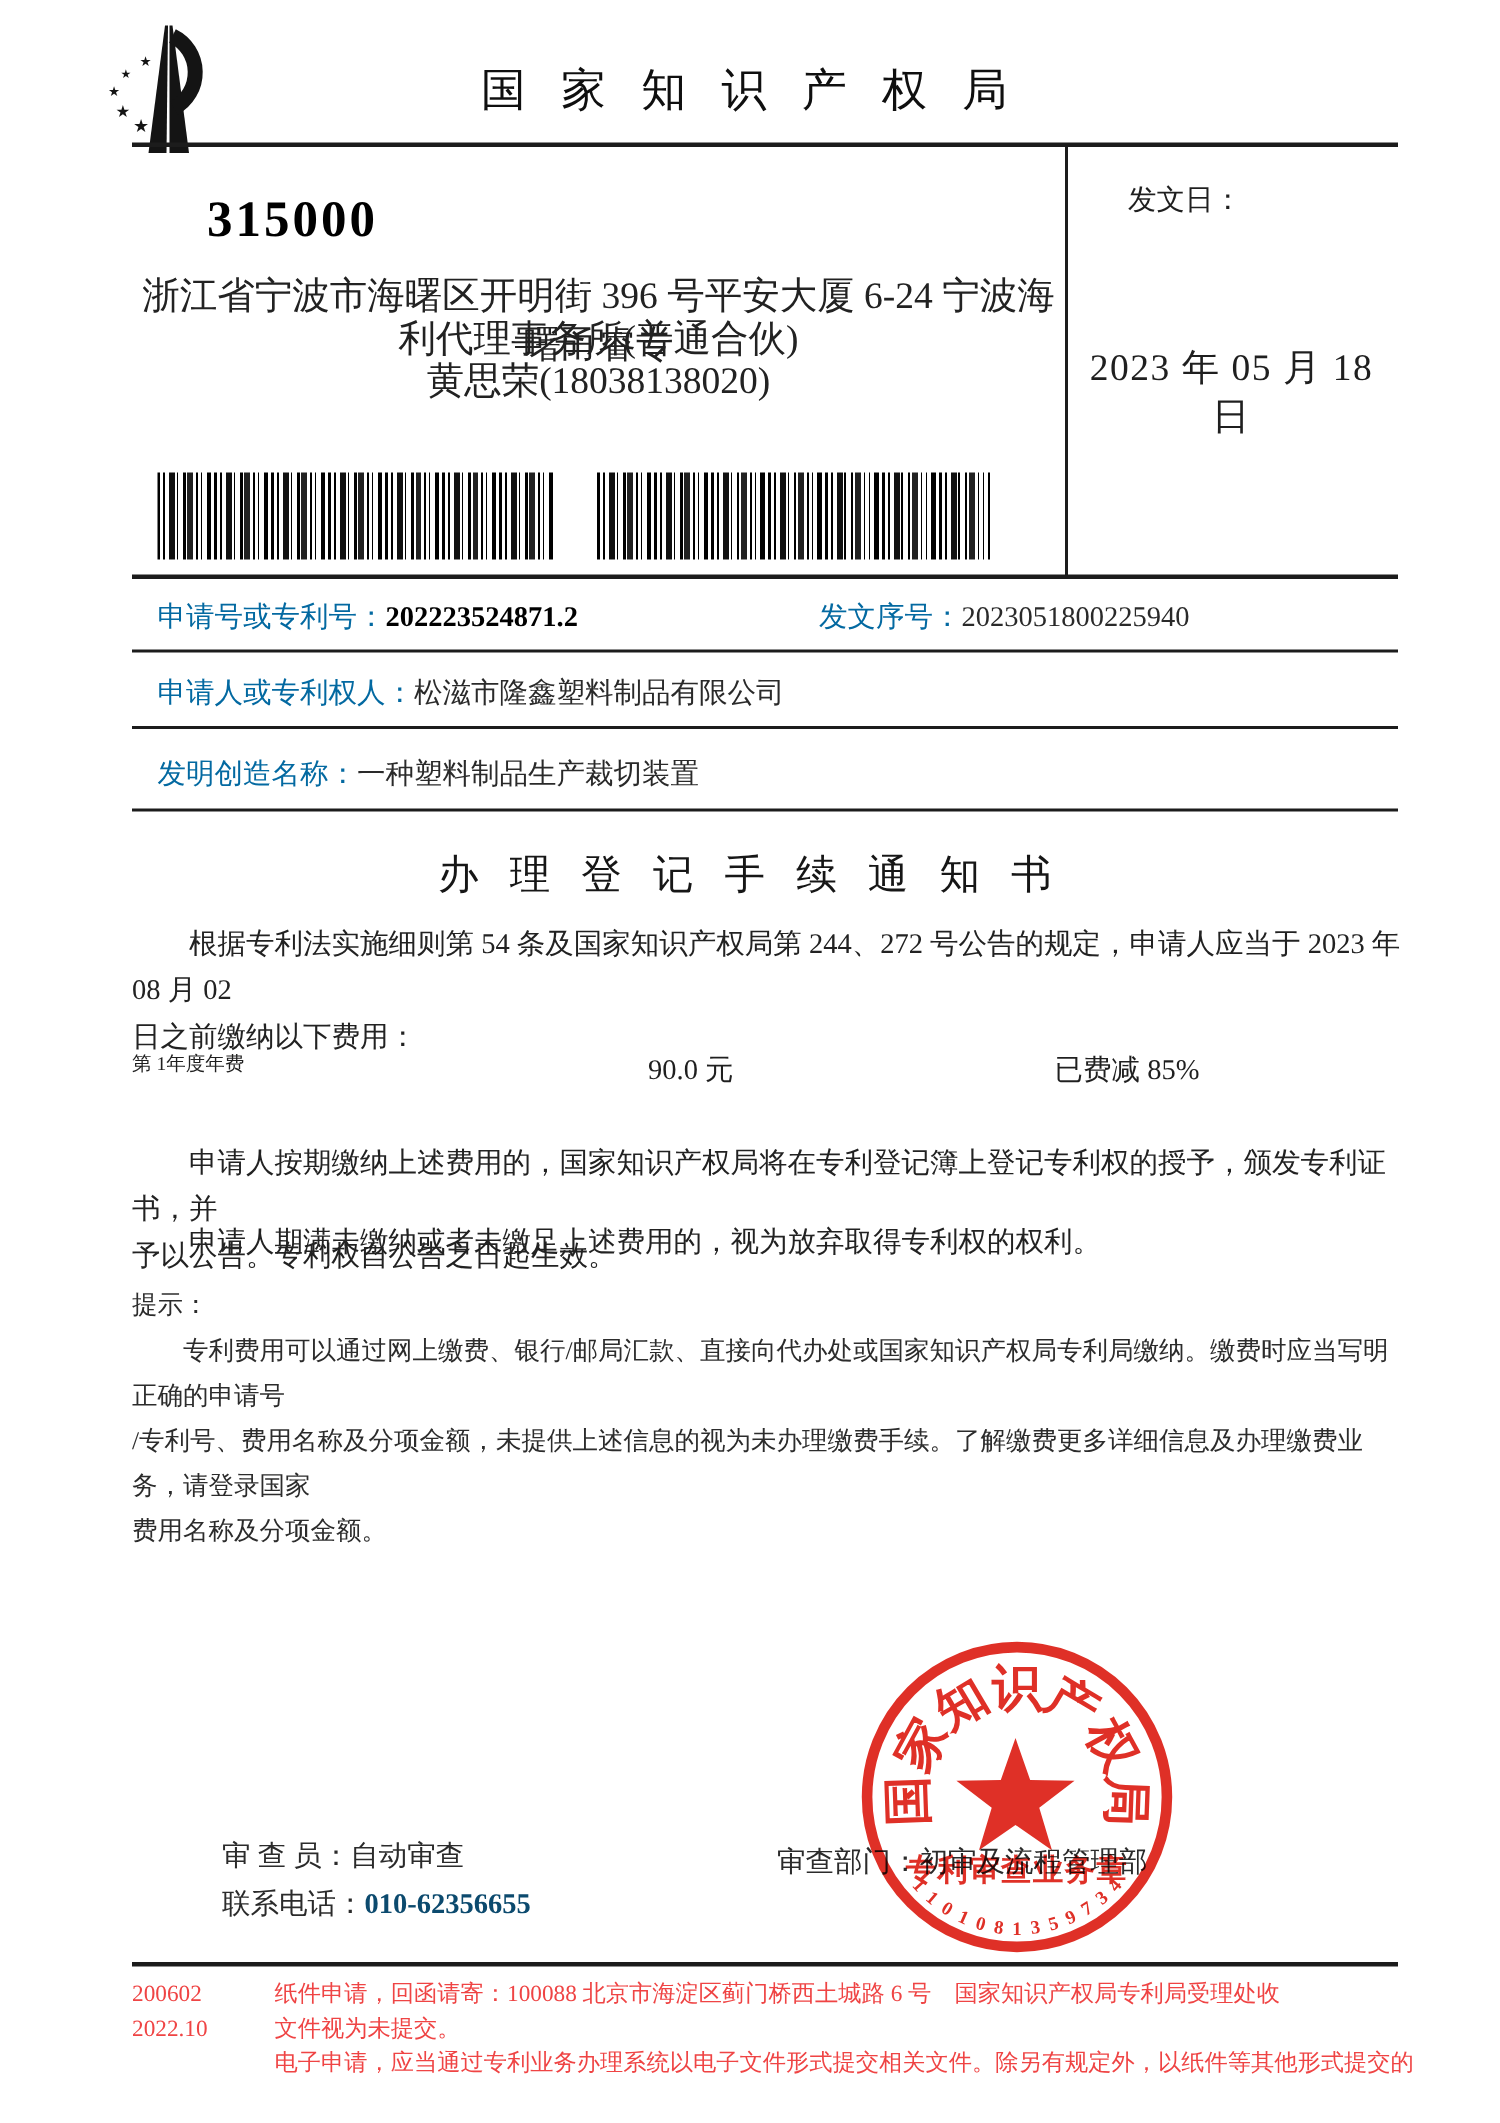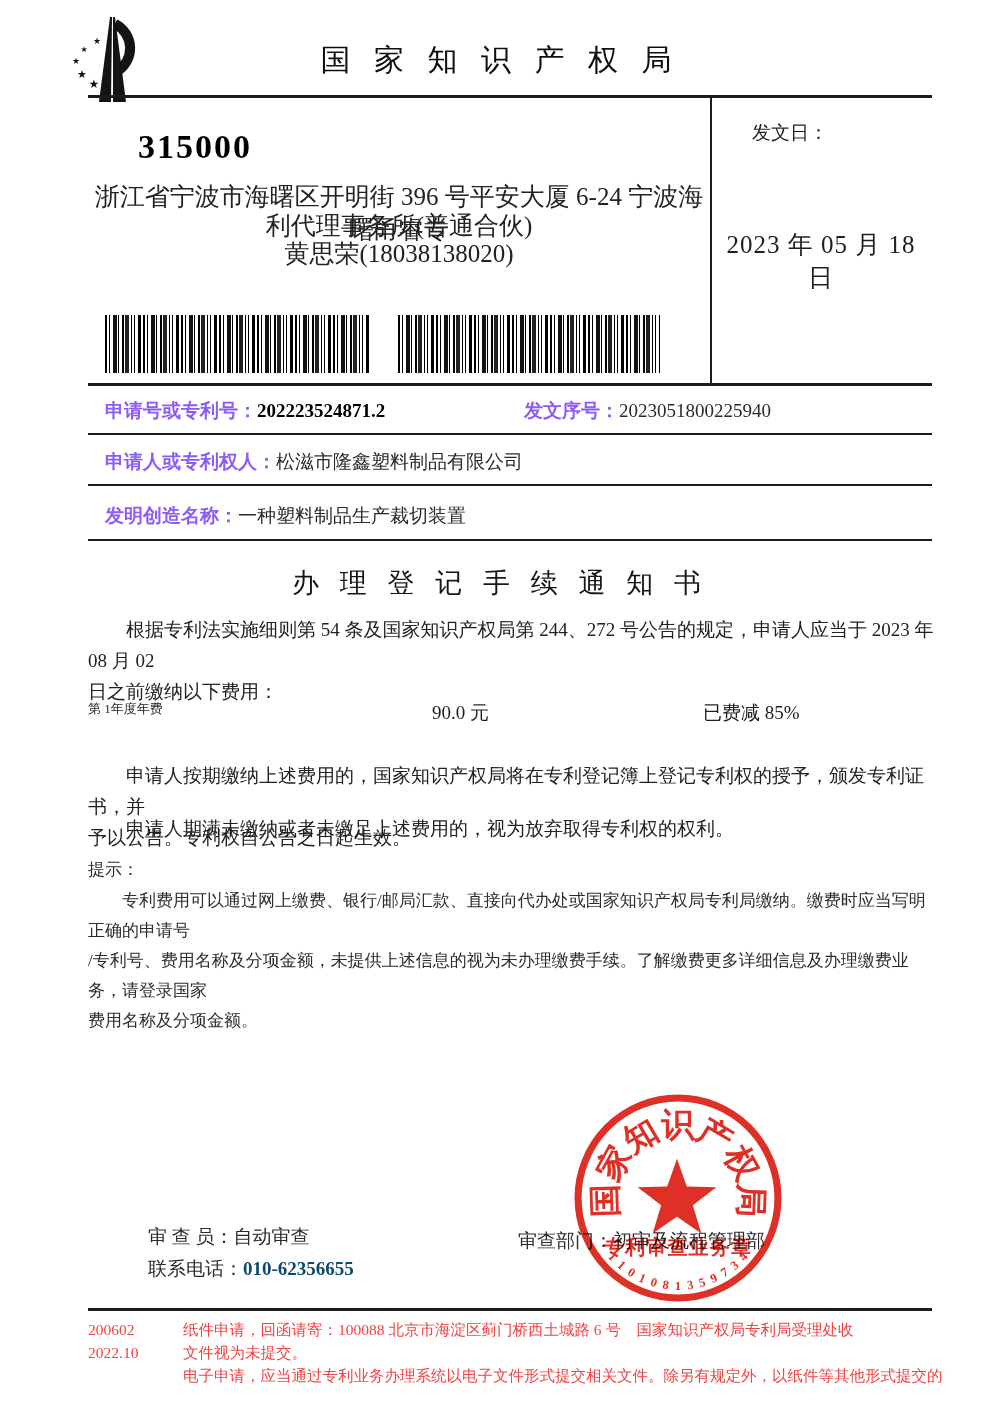--- a/index.html
+++ b/index.html
@@ -28,23 +28,23 @@
   .barcode{position:absolute;top:315px;height:58px;background-color:#fff;background-image:
     repeating-linear-gradient(90deg,
       #000 0 2px,#fff 2px 4px,#000 4px 5px,#fff 5px 8px,#111 8px 12px,#fff 12px 13px,
       #000 13px 14px,#fff 14px 17px,#000 17px 19px,#fff 19px 20px,#222 20px 24px,
       #fff 24px 26px,#000 26px 27px,#fff 27px 29px,#000 29px 30px,#fff 30px 33px,
       #000 33px 36px,#fff 36px 38px);}
   #barcode1{left:105px;width:265px;}
   #barcode2{left:398px;width:262px;}
 
   .fieldrow{position:absolute;font-size:19px;white-space:nowrap;}
-  .fieldrow .lbl{font-weight:bold;color:#8b5cf6;}
+  .fieldrow .lbl{font-weight:normal;color:#0369a1;}
   #f-appno{left:105px;top:398px;} #f-appno .val{font-weight:bold;color:#000;}
-  #f-serial{left:524px;top:398px;}
+  #f-serial{left:546px;top:398px;}
   #f-applicant{left:105px;top:449px;}
   #f-invention{left:105px;top:503px;}
   .fieldrow .val{color:#2a2a2a;}
 
   #doc-title{top:565px;left:0;right:0;text-align:center;font-size:27px;letter-spacing:7px;color:#161616;}
 
   .para{position:absolute;left:88px;width:848px;font-size:19px;line-height:31px;color:#222;}
   .indent{text-indent:38px;}
   #para1{top:614px;}
   #fee-item{left:88px;top:700px;font-size:13px;}

